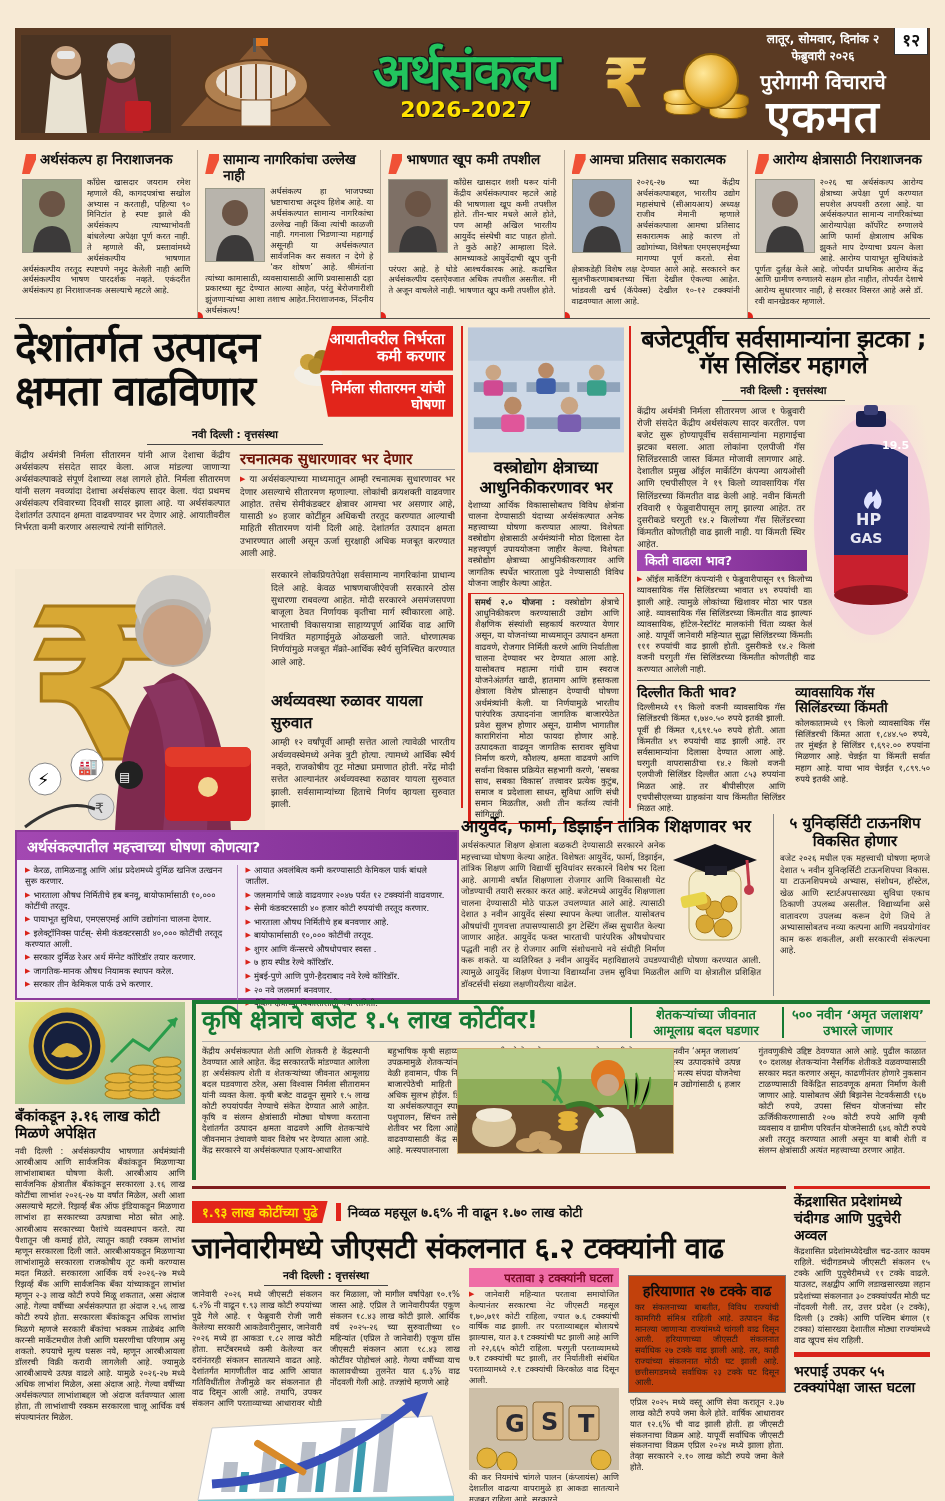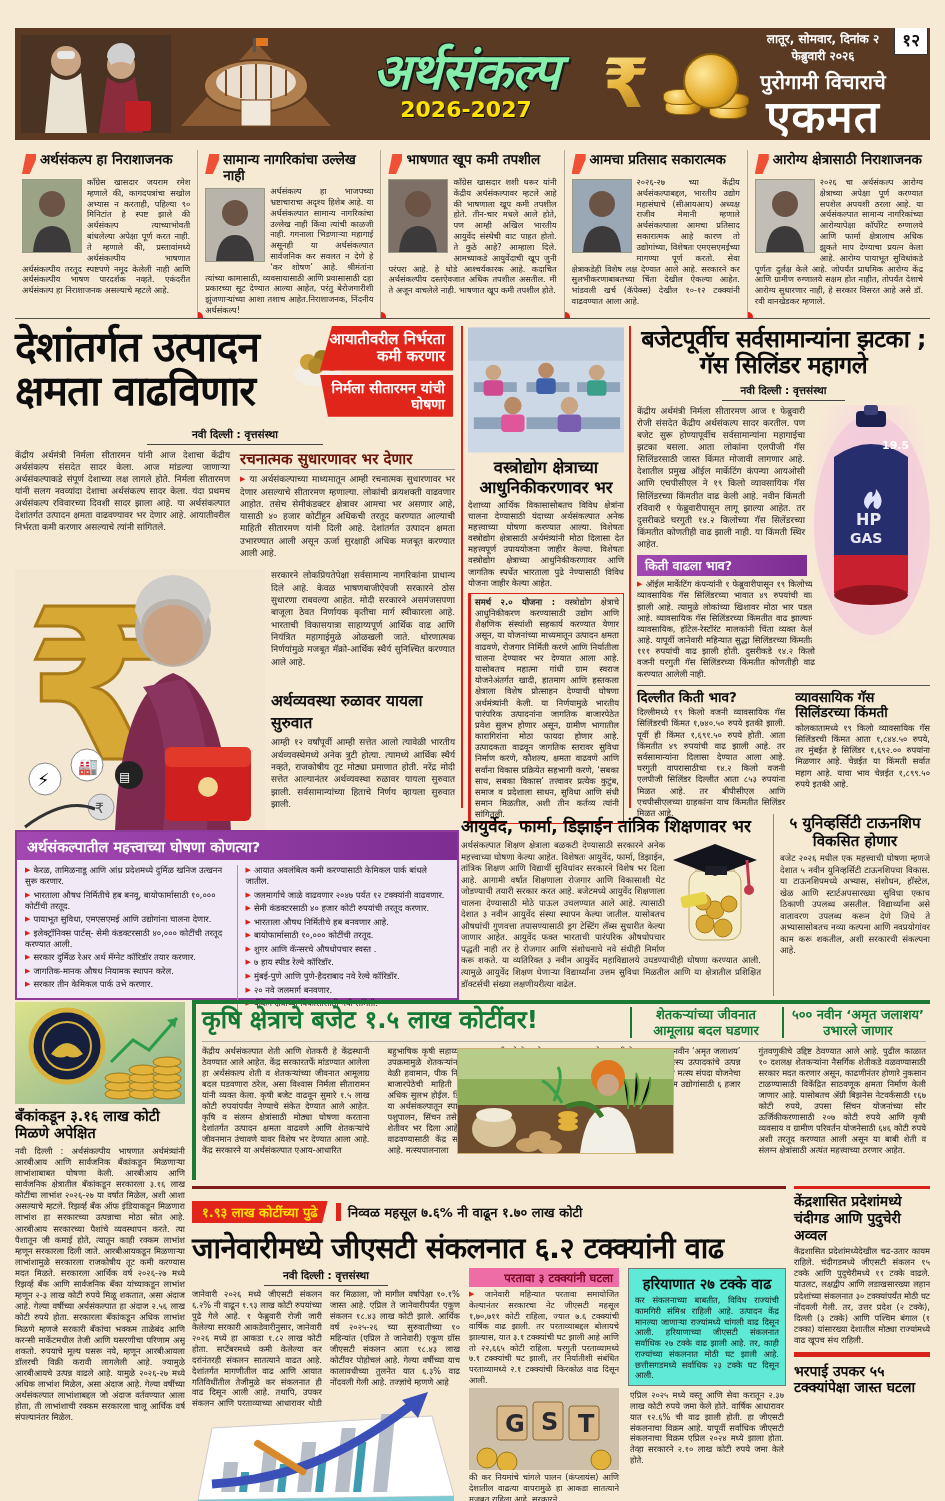--- a/index.html
+++ b/index.html
@@ -5,22 +5,22 @@
   html,body{margin:0;padding:0;}
   body{background:#efe3cc;font-family:"DejaVu Sans","Liberation Sans",sans-serif;}
   .paper{position:relative;width:945px;height:1501px;background:#f7ead5;margin:0 auto;overflow:hidden;}
   .abs{position:absolute;}
   .just{text-align:justify;}
   
   .masthead{left:15px;top:28px;width:915px;height:112px;background:#5a3a23;display:flex;align-items:center;overflow:hidden;}
   .mh-photo{width:150px;height:98px;margin-left:6px;background:linear-gradient(180deg,#7d5a3a,#3c2614);position:relative;flex:none;border-radius:2px;}
   .mh-parl{width:170px;height:100px;flex:none;position:relative;}
   .mh-title-wrap{flex:none;width:250px;text-align:center;}
-  .mh-title{font-size:50px;font-weight:800;color:#86efac;letter-spacing:-1px;line-height:1;
-    text-shadow:2px 2px 0 #1a1a1a,-1px -1px 0 #1a1a1a,1px -1px 0 #1a1a1a,-1px 1px 0 #1a1a1a;font-style:italic;}
+  .mh-title{font-size:50px;font-weight:800;color:#22c55e;letter-spacing:-1px;line-height:1;
+    text-shadow:2px 2px 0 #1a1a1a,-1px -1px 0 #1a1a1a,1px -1px 0 #1a1a1a,-1px 1px 0 #1a1a1a;}
   .mh-years{font-size:22px;font-weight:800;color:#ffe200;text-shadow:1px 1px 0 #111;}
   .mh-rupee{font-size:68px;font-weight:800;background:linear-gradient(160deg,#fff3b0,#e8b builders00,#c98f00);background:linear-gradient(160deg,#ffec9e,#e7b33a,#9c6d12);-webkit-background-clip:text;background-clip:text;color:transparent;line-height:1;flex:none;width:70px;text-align:center;}
   .mh-coins{width:95px;height:90px;position:relative;flex:none;}
   .coin{position:absolute;border-radius:50%;background:radial-gradient(circle at 35% 35%,#ffe89a,#e3a825 60%,#9c6d12);border:1px solid #8a5f0a;}
   .mh-right{flex:1;color:#fff;text-align:center;padding-right:40px;position:relative;}
   .mh-date{font-size:12px;font-weight:bold;}
   .mh-tag{font-size:20px;font-weight:800;margin-top:4px;}
   .mh-paper{font-size:44px;font-weight:800;line-height:1;letter-spacing:1px;}
   .mh-pgno{position:absolute;right:2px;top:-6px;background:#fff;color:#111;font-size:17px;font-weight:800;padding:3px 7px;border:1px solid #333;}
   
@@ -65,21 +65,21 @@
   .tx-photo{width:100%;height:128px;position:relative;overflow:hidden;}
   .tx-h{font-size:16.5px;font-weight:800;text-align:center;line-height:1.2;margin:4px 0 2px 0;color:#0d0d0d;}
   .tx-body{font-size:8.4px;line-height:1.33;color:#1c1c1c;}
   .tx-box{border:1px solid #d9231a;border-left:3px solid #d9231a;padding:3px 4px;margin-top:4px;}
   
   .gascol{left:637px;top:326px;width:293px;height:482px;}
   .gas-h{font-size:23.5px;font-weight:800;text-align:center;line-height:1.12;color:#0d0d0d;letter-spacing:-0.5px;}
   .gas-row{position:relative;}
   .gas-body{font-size:8.8px;line-height:1.38;color:#1c1c1c;width:168px;}
   .cylinder{position:absolute;right:0;top:0;width:118px;height:238px;background:radial-gradient(ellipse at 50% 40%,#f6cde2,#f7ead5 75%);}
-  .kvb-title{background:linear-gradient(90deg,#a348b2,#7c2d92);color:#fff;font-size:12.5px;font-weight:800;padding:2px 8px;width:170px;box-sizing:border-box;margin-top:5px;}
+  .kvb-title{background:linear-gradient(90deg,#a348b2,#7c2d92);color:#fff;font-size:12.5px;font-weight:800;padding:2px 8px;width:170px;box-sizing:border-box;}
   .kvb-body{font-size:8.4px;line-height:1.33;width:178px;color:#1c1c1c;margin-top:3px;}
   .gas-subs{display:flex;gap:10px;border-top:1px solid #555;margin-top:5px;padding-top:4px;}
   .gs-h{font-size:13.5px;font-weight:800;line-height:1.15;color:#0d0d0d;margin-bottom:2px;}
   .gs-b{font-size:8.4px;line-height:1.33;color:#1c1c1c;}
   
   .edustrip{left:461px;top:814px;width:469px;height:182px;display:flex;}
   .edu-left{width:300px;padding-right:6px;position:relative;}
   .edu-h{font-size:17px;font-weight:800;color:#0d0d0d;margin-bottom:3px;}
   .edu-b{font-size:8.5px;line-height:1.36;color:#1c1c1c;}
   .jar{float:right;width:92px;height:104px;margin:2px 0 0 4px;position:relative;}
@@ -109,21 +109,21 @@
   .gst-a{width:268px;flex:none;position:relative;}
   .gst-a-cols{display:flex;gap:8px;}
   .gst-a-cols .c{flex:1;font-size:8.3px;line-height:1.32;color:#1c1c1c;height:118px;overflow:hidden;}
   .gst-chart{position:absolute;left:0;bottom:0;width:268px;height:118px;}
   .gst-b{width:150px;flex:none;}
   .refund-title{background:#ef6da6;color:#7a0c26;font-size:11.5px;font-weight:800;padding:2px 6px;text-align:right;}
   .refund-b{font-size:8.2px;line-height:1.3;color:#1c1c1c;margin-top:2px;}
   .gst-photo{width:100%;height:82px;position:relative;overflow:hidden;margin-top:3px;}
   .gst-cap{font-size:8.2px;line-height:1.3;color:#1c1c1c;margin-top:2px;}
   .gst-cx{flex:1;}
-  .hr-box{border:1px solid #777;padding:4px 6px;background:#5eead4;}
+  .hr-box{border:1px solid #777;padding:4px 6px;background:#c2410c;margin-top:7px;}
   .hr-h{font-size:14.5px;font-weight:800;text-align:center;color:#0d0d0d;margin-bottom:2px;}
   .hr-b{font-size:8.3px;line-height:1.3;color:#1c1c1c;}
   .hr-b2{font-size:8.3px;line-height:1.3;color:#1c1c1c;margin-top:4px;padding:0 2px;}
   
   .utcol{left:794px;top:1186px;width:136px;height:308px;border-top:3px solid #d9231a;box-sizing:border-box;padding-top:4px;}
   .ut-h{font-size:14px;font-weight:800;line-height:1.2;color:#0d0d0d;margin-bottom:3px;}
   .ut-b{font-size:8.3px;line-height:1.33;color:#1c1c1c;}
   .ut-div{height:5px;background:#d9231a;margin:6px 0;}
 </style>
 </head>

